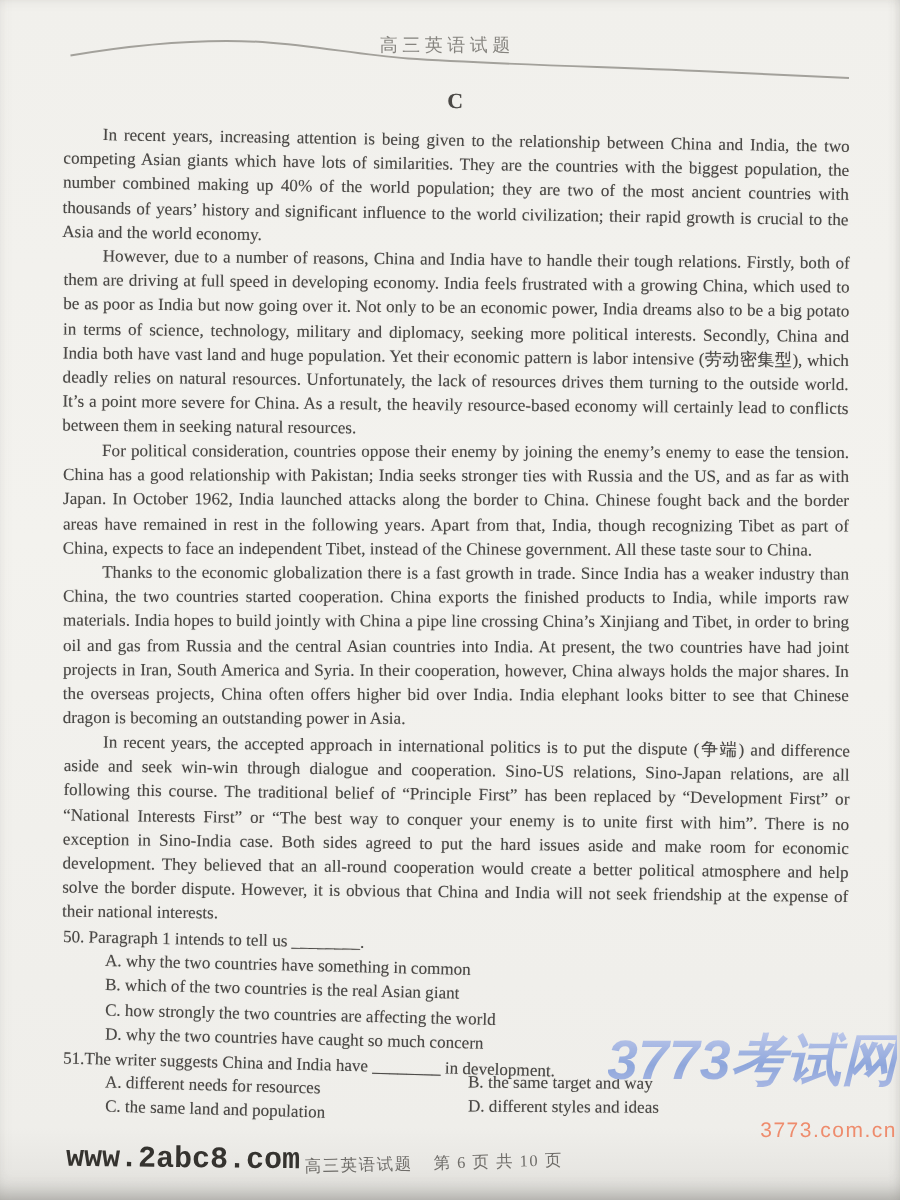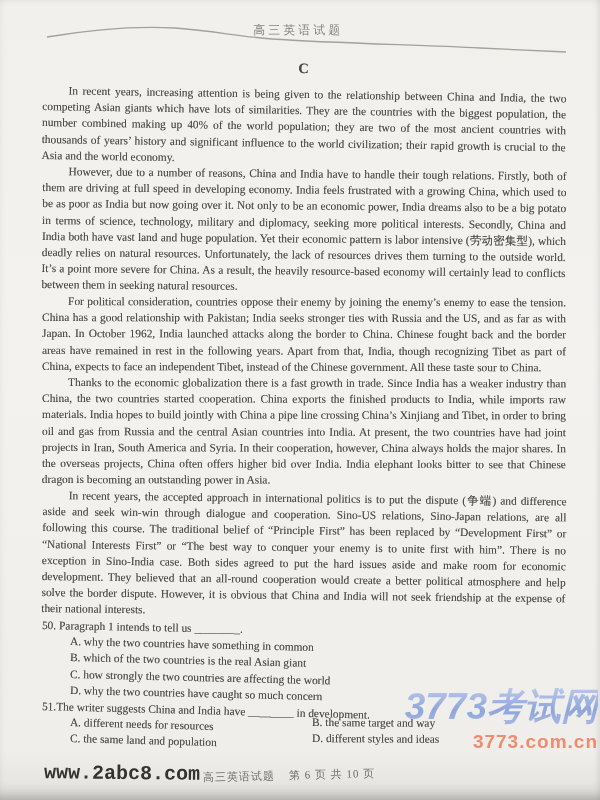--- a/index.html
+++ b/index.html
@@ -67,22 +67,22 @@
     font-family:"Liberation Sans", sans-serif; font-style:italic; font-weight:bold;
     font-size:37px; letter-spacing:0; color:#9fb2e0; white-space:nowrap;
   }
   @supports (-webkit-background-clip:text) {
     .wm-name {
       background:linear-gradient(180deg,#bcc7ea 0%, #8ea6db 60%, #a8b7e3 100%);
       -webkit-background-clip:text; background-clip:text; color:transparent;
     }
   }
   .wm-url {
-    font-family:"Liberation Sans", sans-serif; font-weight:bold;
-    font-size:19px; letter-spacing:1px; color:#ee8c6d; margin-top:7px; white-space:nowrap;
+    font-family:"Liberation Sans", sans-serif; font-weight:normal;
+    font-size:14px; letter-spacing:1px; color:#ee8c6d; margin-top:21px; white-space:nowrap;
   }
 </style>
 </head>
 <body>
 
 <div class="page">
 
   <svg class="header-rule" width="600" height="60" viewBox="0 0 600 60" aria-hidden="true">
     <path d="M47 37 C 100 28, 140 26, 175 28 C 215 31, 235 36, 272 39 C 330 43, 420 45, 480 48 C 520 50, 548 51, 566 52" fill="none" stroke="#a3a19b" stroke-width="1.3"></path>
   </svg>

